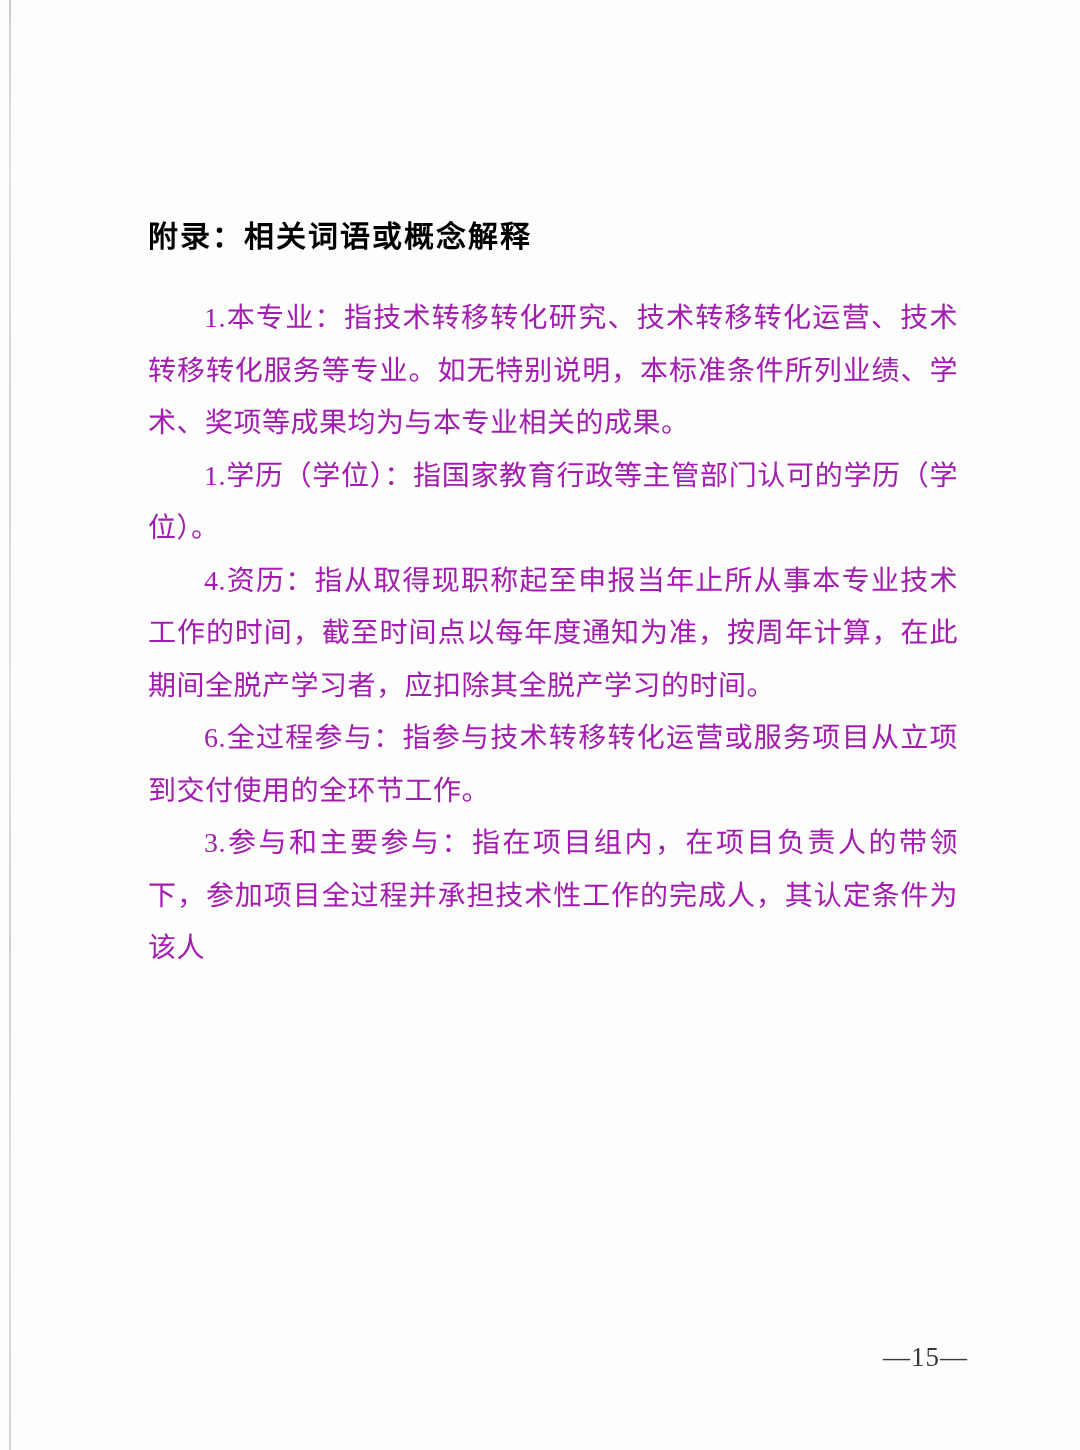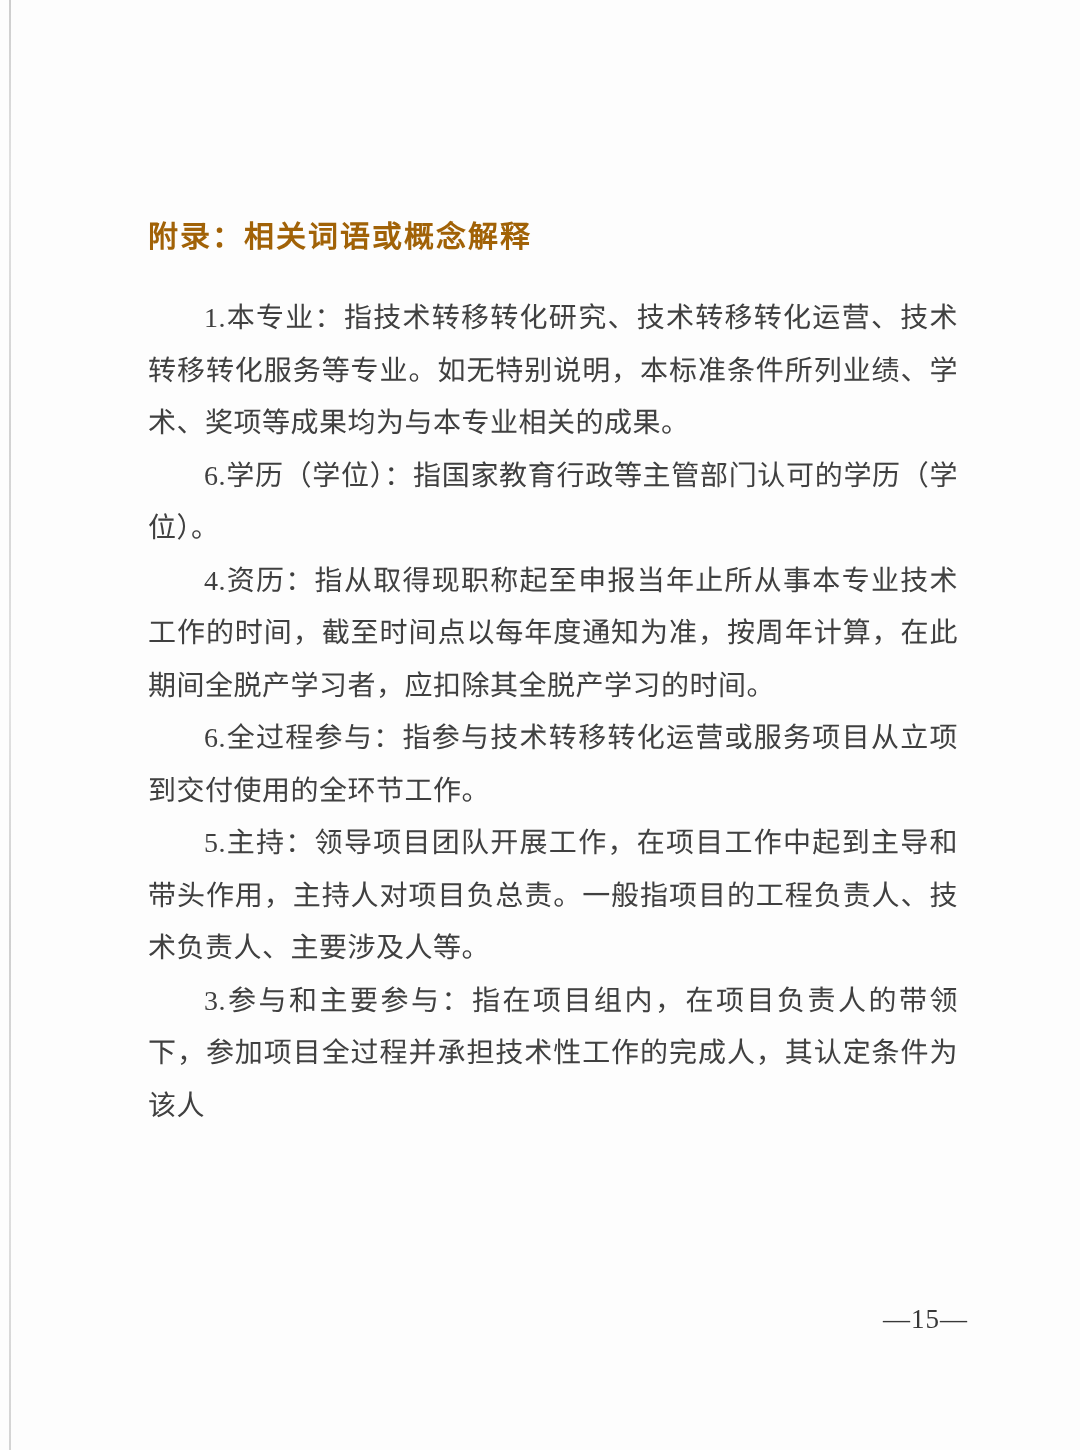--- a/index.html
+++ b/index.html
@@ -27,59 +27,58 @@
     opacity: 0.75;
   }
   .doc-title {
     position: absolute;
     left: 148px;
     top: 192px;
     font-family: "Liberation Sans", "DejaVu Sans", sans-serif;
     font-weight: 700;
     font-size: 30px;
     letter-spacing: 2px;
-    color: #a16207;
+    color: #000000;
     white-space: nowrap;
   }
   .doc-body {
     position: absolute;
     left: 148px;
     top: 292px;
     width: 810px;
     font-size: 28px;
     line-height: 52.5px;
-    color: #404040;
+    color: #a21caf;
     text-align: justify;
     text-justify: inter-ideograph;
   }
   .doc-body p {
     margin: 0;
     padding: 0;
     text-indent: 2em;
     letter-spacing: 0.5px;
   }
   .page-number {
     position: absolute;
     right: 112px;
-    top: 1304px;
+    top: 1342px;
     font-size: 27px;
     color: #383838;
     letter-spacing: 1px;
     white-space: nowrap;
   }
 </style>
 </head>
 <body>
 
 <div class="scan-edge"></div>
 
 <h1 class="doc-title">附录：相关词语或概念解释</h1>
 
 <div class="doc-body">
   <p>1.本专业：指技术转移转化研究、技术转移转化运营、技术转移转化服务等专业。如无特别说明，本标准条件所列业绩、学术、奖项等成果均为与本专业相关的成果。</p>
-  <p>6.学历（学位）：指国家教育行政等主管部门认可的学历（学位）。</p>
+  <p>1.学历（学位）：指国家教育行政等主管部门认可的学历（学位）。</p>
   <p>4.资历：指从取得现职称起至申报当年止所从事本专业技术工作的时间，截至时间点以每年度通知为准，按周年计算，在此期间全脱产学习者，应扣除其全脱产学习的时间。</p>
   <p>6.全过程参与：指参与技术转移转化运营或服务项目从立项到交付使用的全环节工作。</p>
-  <p>5.主持：领导项目团队开展工作，在项目工作中起到主导和带头作用，主持人对项目负总责。一般指项目的工程负责人、技术负责人、主要涉及人等。</p>
   <p>3.参与和主要参与：指在项目组内，在项目负责人的带领下，参加项目全过程并承担技术性工作的完成人，其认定条件为该人</p>
 </div>
 
 <div class="page-number">—15—</div>
 
 </body></html>

